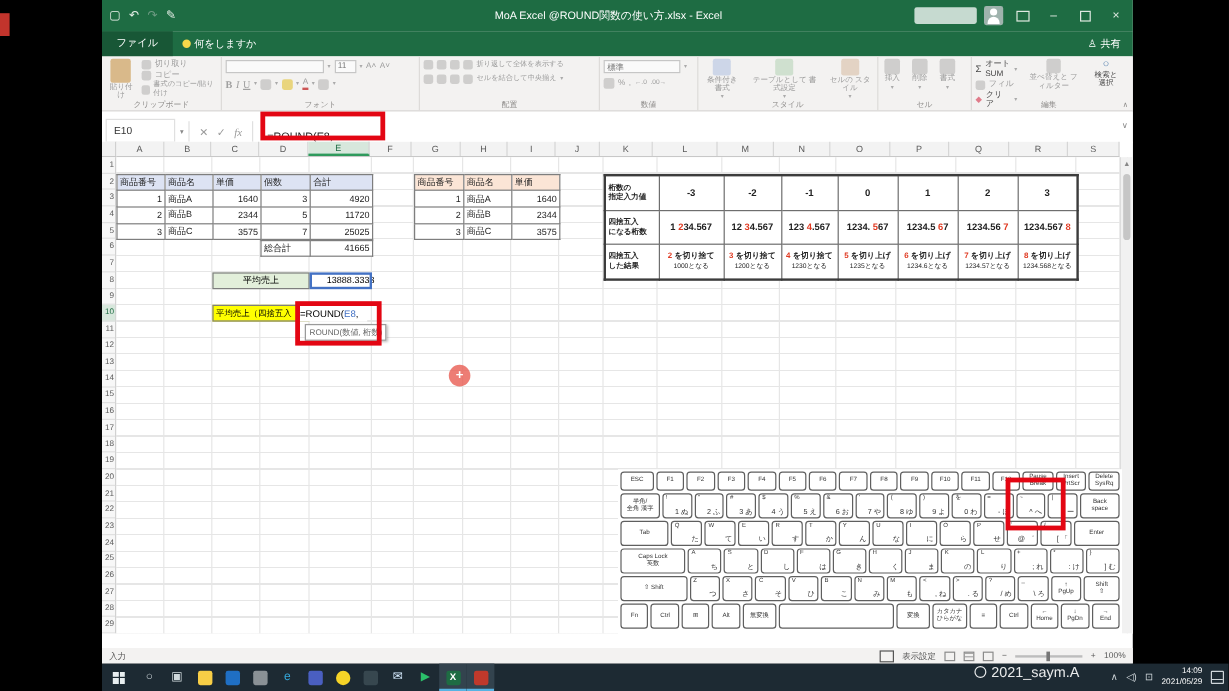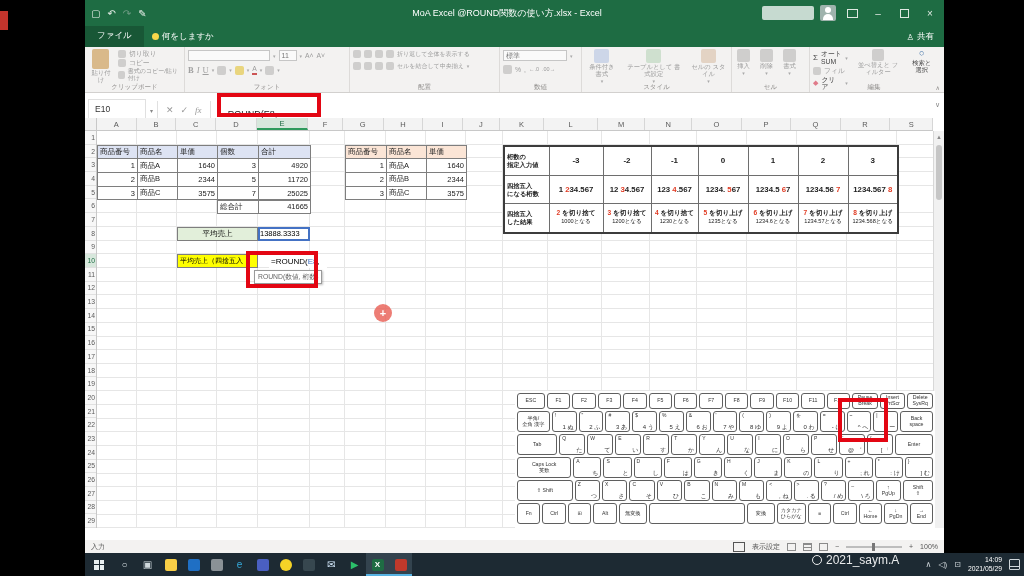--- a/index.html
+++ b/index.html
@@ -506,29 +506,29 @@
               <tr>
                 <td class="al">総合計</td>
               <td class="ar">41665</td>
               </tr>
         </tbody>
           </table>
 
         <div class="cellbox" style="left:80px;top:95.9px;width:81px;height:13.7px;background:#e2efda;border:1px solid #7e7e7e;justify-content:center">
             <span>平均売上</span>
           </div>
-        <div class="cellbox" style="left:161px;top:95.9px;width:56px;height:13.7px;justify-content:flex-start">
+        <div class="cellbox" style="left:161px;top:95.9px;width:56px;height:13.7px;justify-content:flex-end">
             <span>13888.3333</span>
           </div>
         <div class="refblue" style="left:161px;top:95.9px;width:52px;height:13.7px"></div>
 
         <div class="cellbox" style="left:80px;top:123.3px;width:81px;height:13.7px;background:#ffff00;border:1px solid #7e7e7e;font-size:7px">
             <span>平均売上（四捨五入</span>
           </div>
-        <div class="cellbox" style="left:172px;top:122.8px;width:58px;height:14.5px;background:#fff;font-size:8px;z-index:2">
+        <div class="cellbox" style="left:151px;top:122.8px;width:58px;height:14.5px;background:#fff;font-size:8px;z-index:2">
           <span>=ROUND(</span>
             <span style="color:#4472c4">E8</span>
             <span>,</span>
         </div>
         <div class="tooltip" style="left:157px;top:139px"><span>ROUND(数値, 桁数)</span></div>
 
         <div class="redbox" style="left:149px;top:120px;width:72px;height:37px"></div>
 
         <div id="bigTable">
             <table class="btab" style="left:406px;top:13.7px;width:394px">

